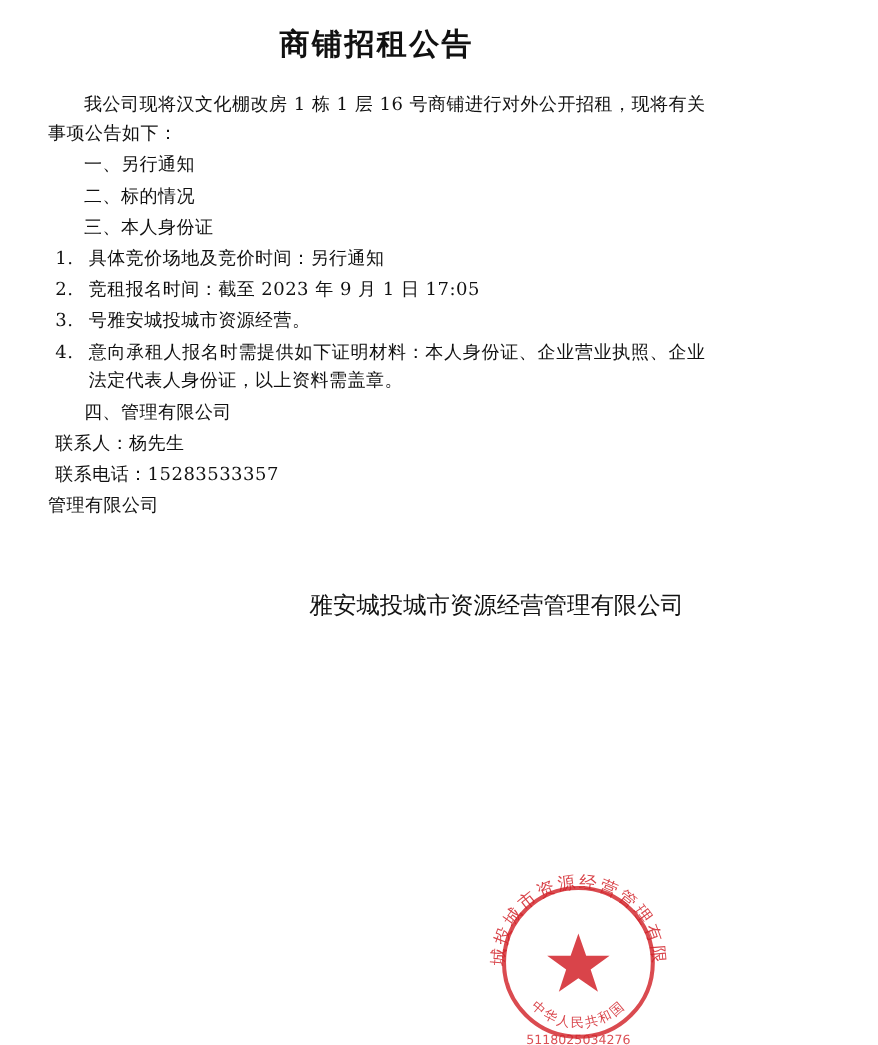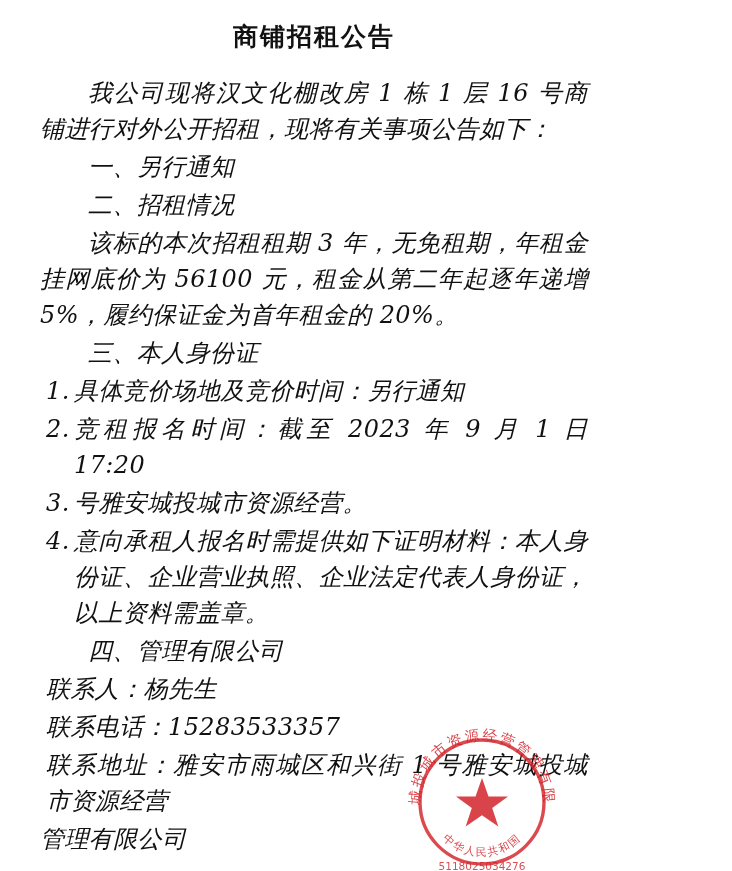--- a/index.html
+++ b/index.html
@@ -24,25 +24,24 @@
   }
   .doc-title {
     text-align: center;
     font-size: 25px;
     font-weight: bold;
     letter-spacing: 2px;
     margin: 6px 0 22px 0;
     font-family: "DejaVu Serif", "Liberation Serif", serif;
   }
   .body-text {
-    font-size: 24px;
-    line-height: 36px;
+    font-size: 15px;
+    line-height: 24px;
     text-align: justify;
     letter-spacing: 0.4px;
-    font-style: italic;
   }
   .para {
     text-indent: 2em;
     margin: 0 0 2px 0;
   }
   .section-head {
     text-indent: 2em;
     margin: 0 0 2px 0;
   }
   .num-list {
@@ -93,47 +92,45 @@
 <div class="page">
 
   <div class="doc-title">商铺招租公告</div>
 
   <div class="body-text">
 
     <p class="para">我公司现将汉文化棚改房 1 栋 1 层 16 号商铺进行对外公开招租，现将有关事项公告如下：</p>
 
     <p class="section-head">一、另行通知</p>
 
-    <p class="section-head">二、招租情况</p>
-    <p class="para">该标的本次招租租期 3 年，无免租期，年租金挂网底价为 56100 元，租金从第二年起逐年递增 5%，履约保证金为首年租金的 20%。</p>
+    <p class="section-head">二、标的情况</p>
 
     <p class="section-head">三、本人身份证</p>
     <ul class="num-list">
       <li>
         <span class="num">1.</span>
         <span>具体竞价场地及竞价时间：另行通知</span>
       </li>
       <li>
         <span class="num">2.</span>
-        <span>竞租报名时间：截至 2023 年 9 月 1 日 17:20</span>
+        <span>竞租报名时间：截至 2023 年 9 月 1 日 17:05</span>
       </li>
       <li>
         <span class="num">3.</span>
         <span>号雅安城投城市资源经营。</span>
       </li>
       <li>
         <span class="num">4.</span>
         <span>意向承租人报名时需提供如下证明材料：本人身份证、企业营业执照、企业法定代表人身份证，以上资料需盖章。</span>
       </li>
     </ul>
 
     <p class="section-head">四、管理有限公司</p>
     <p class="contact-line">联系人：杨先生</p>
     <p class="contact-line">联系电话：15283533357</p>
-    <p class="contact-line">联系地址：雅安市雨城区和兴街 1 号雅安城投城市资源经营</p>
     <p class="contact-line cont">管理有限公司</p>
   </div>
 
   <div class="signature">
     <span class="sig-line">雅安城投城市资源经营管理有限公司</span>
 
   </div>
 
   <div class="seal">
     <svg width="168" height="168" viewBox="0 0 168 168" aria-hidden="true">

